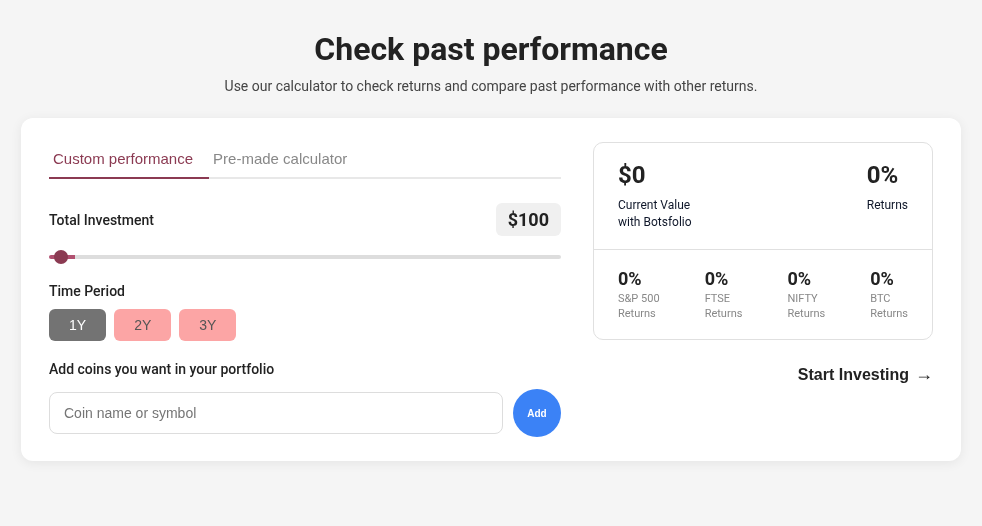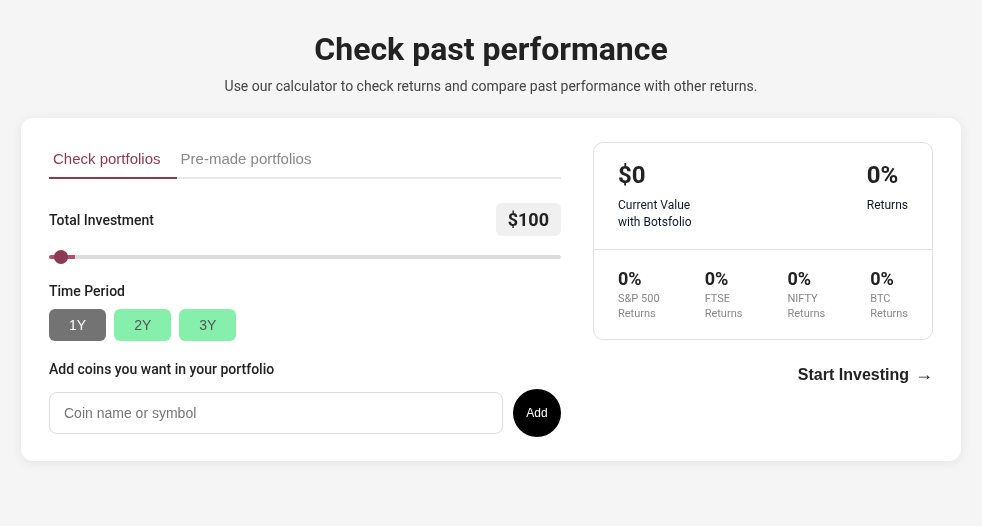--- a/index.html
+++ b/index.html
@@ -122,21 +122,21 @@
       display: flex;
       gap: 8px;
     }
     .time-btn {
       padding: 8px 20px;
       border-radius: 6px;
       font-size: 14px;
       font-weight: 500;
       cursor: pointer;
       border: none;
-      background: #86efac;
+      background: #fca5a5;
       color: #555;
     }
     .time-btn.active {
       background: #737373;
       color: #fff;
     }
     
     .add-coins-label {
       font-size: 14px;
       font-weight: 500;
@@ -151,28 +151,28 @@
     .coin-input {
       flex: 1;
       padding: 12px 14px;
       border: 1.5px solid #ddd;
       border-radius: 8px;
       font-size: 14px;
       color: #999;
       outline: none;
     }
     .add-btn {
-      background: #000000;
+      background: #3b82f6;
       color: #fff;
       border: none;
       border-radius: 50%;
       width: 48px;
       height: 48px;
-      font-size: 12px;
-      font-weight: 400;
+      font-size: 10px;
+      font-weight: 700;
       cursor: pointer;
       display: flex;
       align-items: center;
       justify-content: center;
       flex-shrink: 0;
     }
     
     .stats-box {
       border: 1.5px solid #e0e0e0;
       border-radius: 10px;
@@ -241,22 +241,22 @@
 <body>
 
 <h1 class="page-title">Check past performance</h1>
 <p class="page-subtitle">Use our calculator to check returns and compare past performance with other returns.</p>
 
 <div class="card">
 
   <div class="left-panel">
 
     <div class="tabs">
-      <button class="tab active">Check portfolios</button>
-      <button class="tab">Pre-made portfolios</button>
+      <button class="tab active">Custom performance</button>
+      <button class="tab">Pre-made calculator</button>
     </div>
 
     <div class="section-row">
       <span class="section-label">Total Investment</span>
       <span class="investment-badge">$100</span>
     </div>
     <div class="slider-container">
       <input type="range" class="slider" min="0" max="10000" value="100" style="">
     </div>
 

